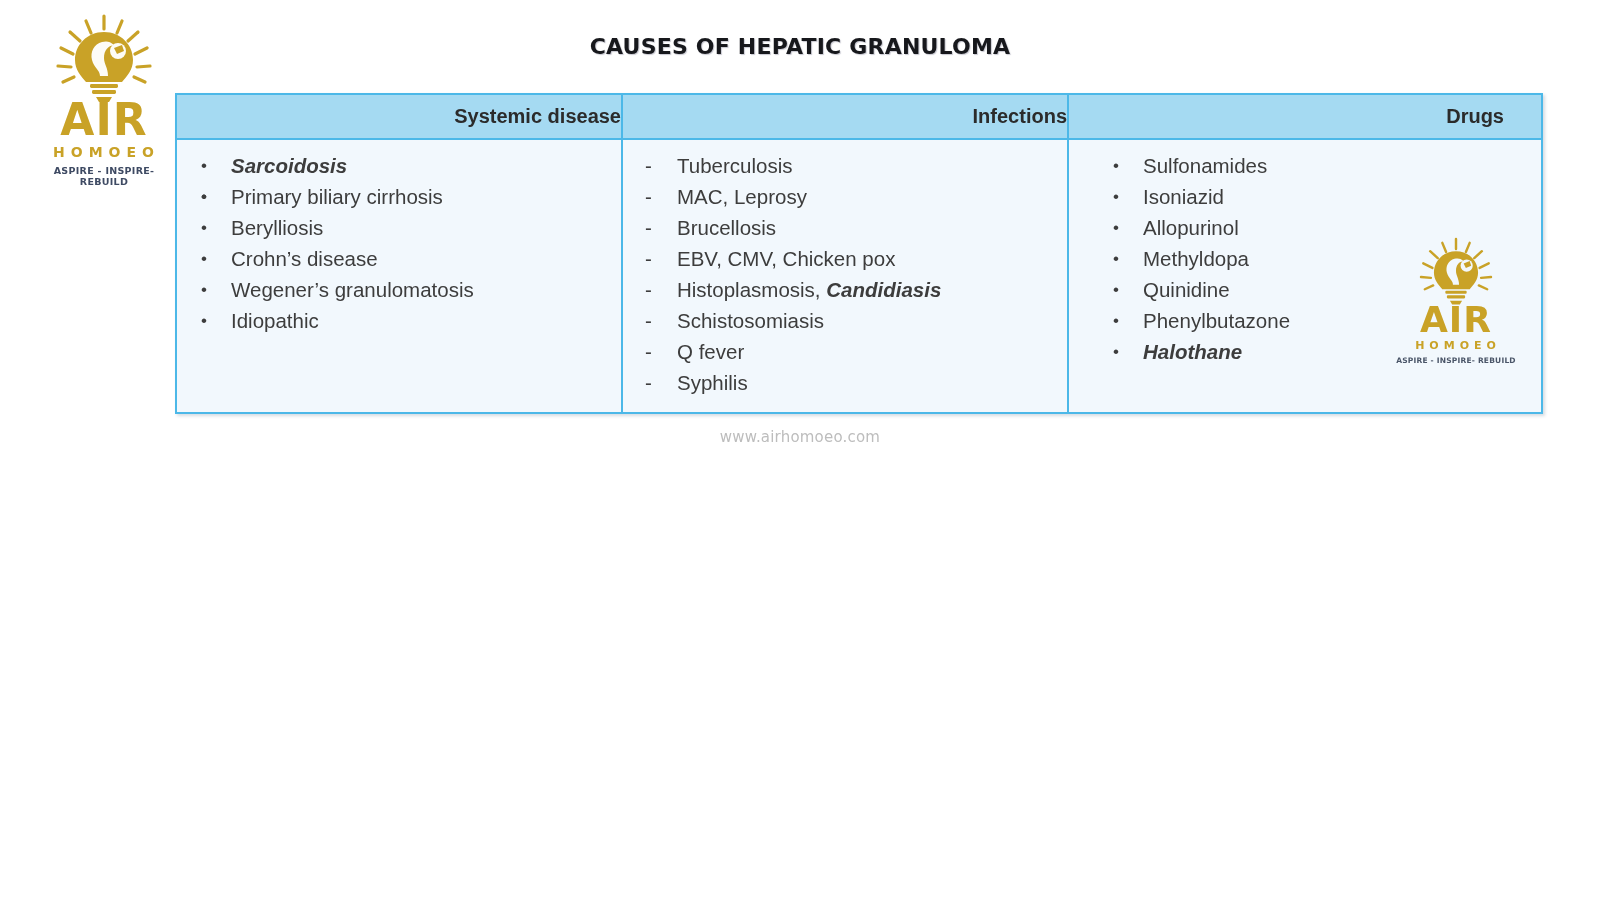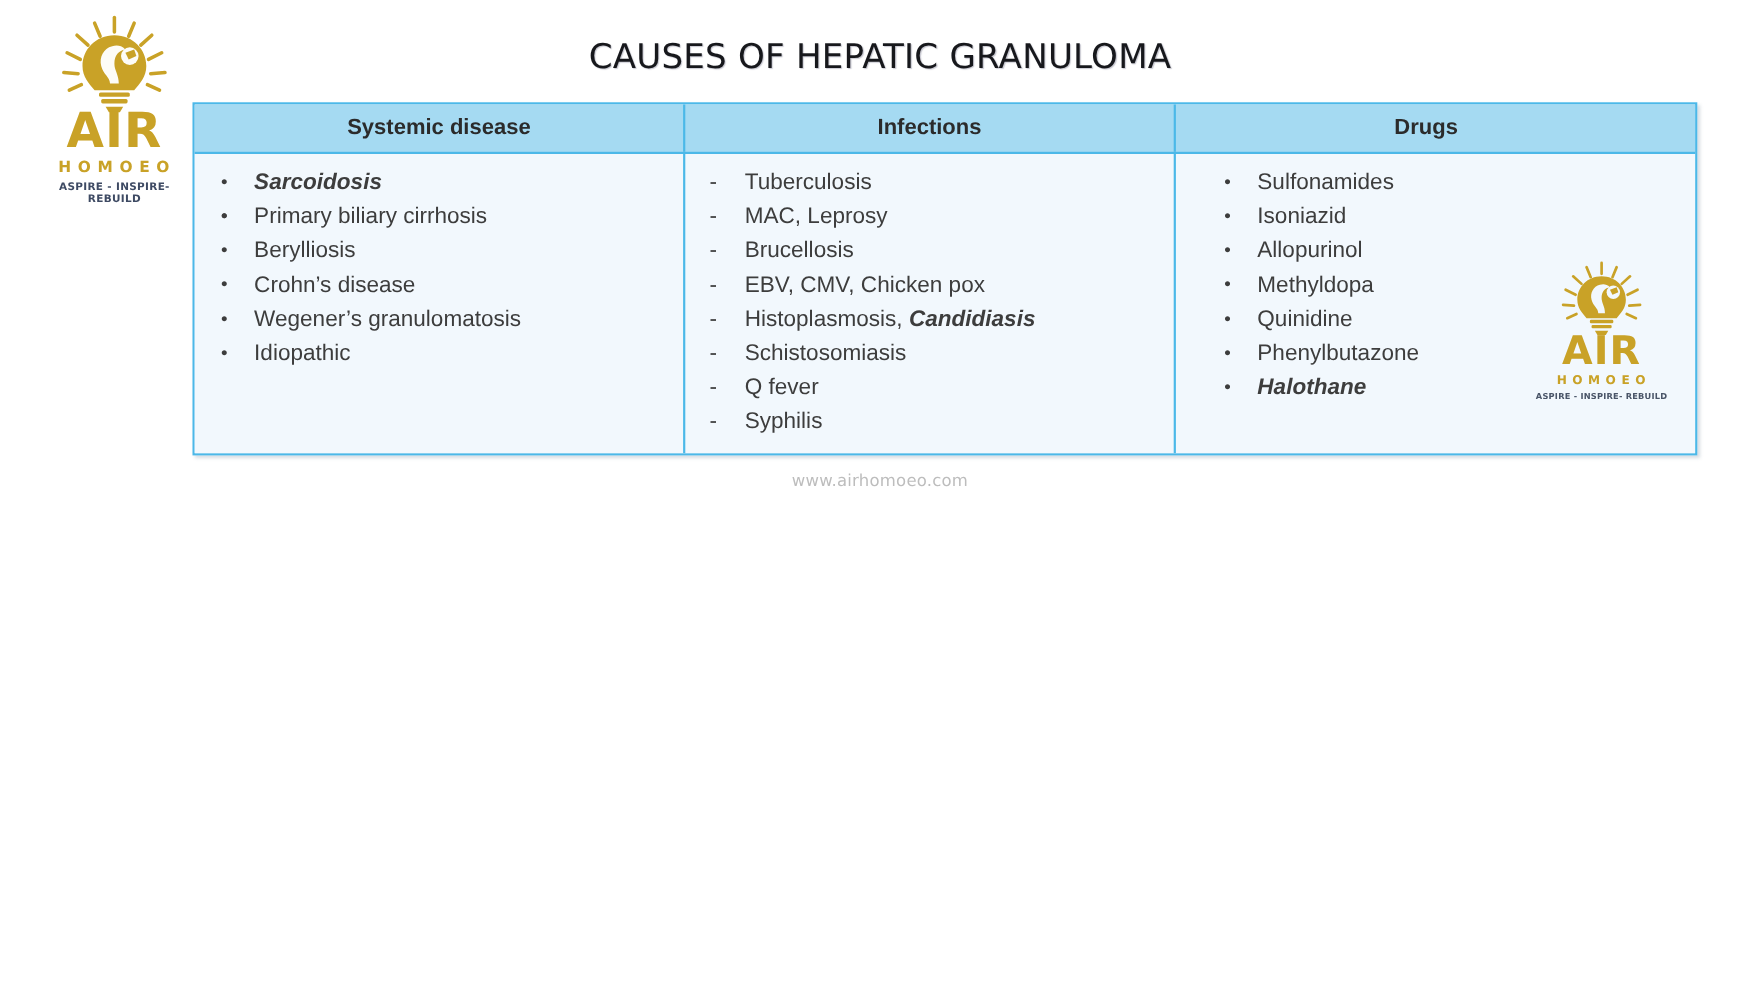--- a/index.html
+++ b/index.html
@@ -96,22 +96,22 @@
   }
 
   
   .page-title {
     position: absolute;
     left: 0;
     top: 34px;
     width: 1600px;
     text-align: center;
     font-family: "DejaVu Sans", sans-serif;
-    font-weight: normal;
-    font-size: 31px;
+    font-weight: bold;
+    font-size: 22px;
     letter-spacing: 0.2px;
     color: #17181c;
     text-shadow: 1px 1px 1px rgba(130,130,150,0.45);
   }
 
   
   .granuloma-table {
     position: absolute;
     left: 175px;
     top: 93px;
@@ -124,21 +124,21 @@
   .table-head {
     display: flex;
     background: #a5daf2;
     border-bottom: 2px solid #4cb8e8;
   }
   .table-head .th {
     font-family: "Liberation Sans", sans-serif;
     font-weight: bold;
     font-size: 20px;
     color: #2b2b2b;
-    text-align: center;
+    text-align: right;
     padding: 10px 0 10px;
     box-sizing: border-box;
   }
   .table-body {
     display: flex;
     background: #f2f8fd;
     min-height: 253px;
   }
   .table-body .td {
     box-sizing: border-box;

